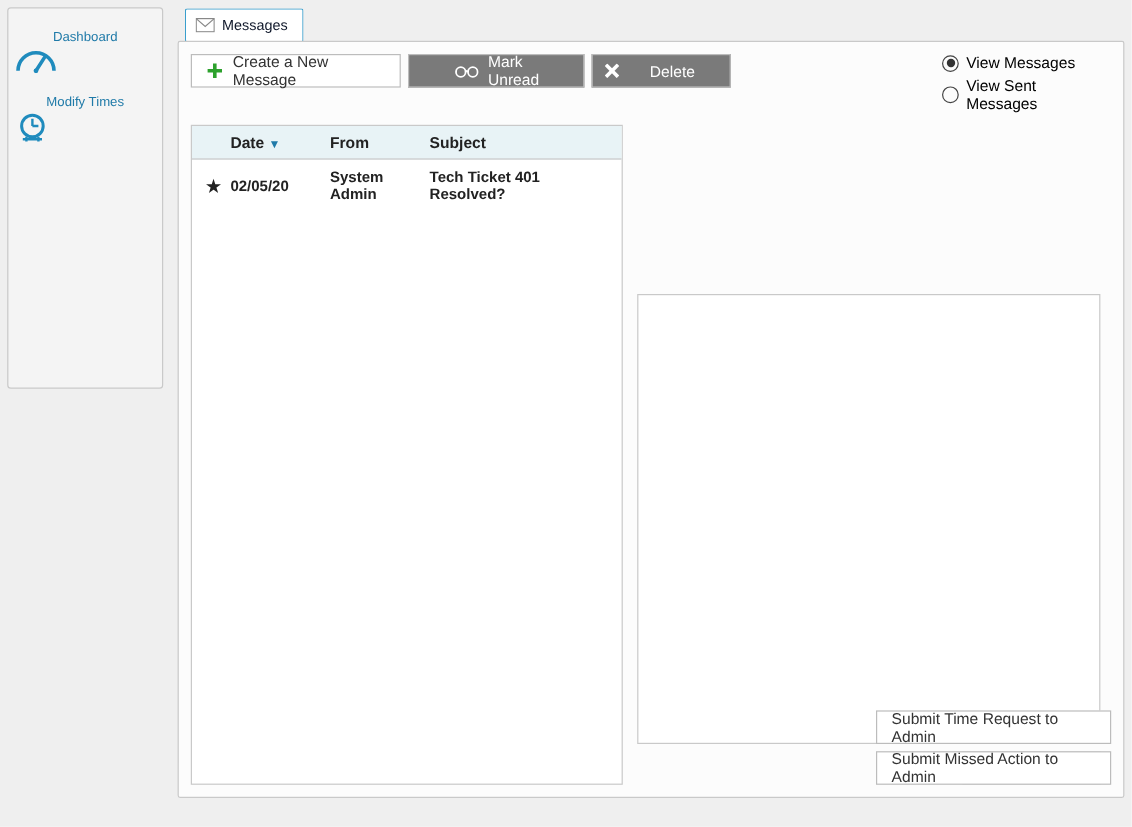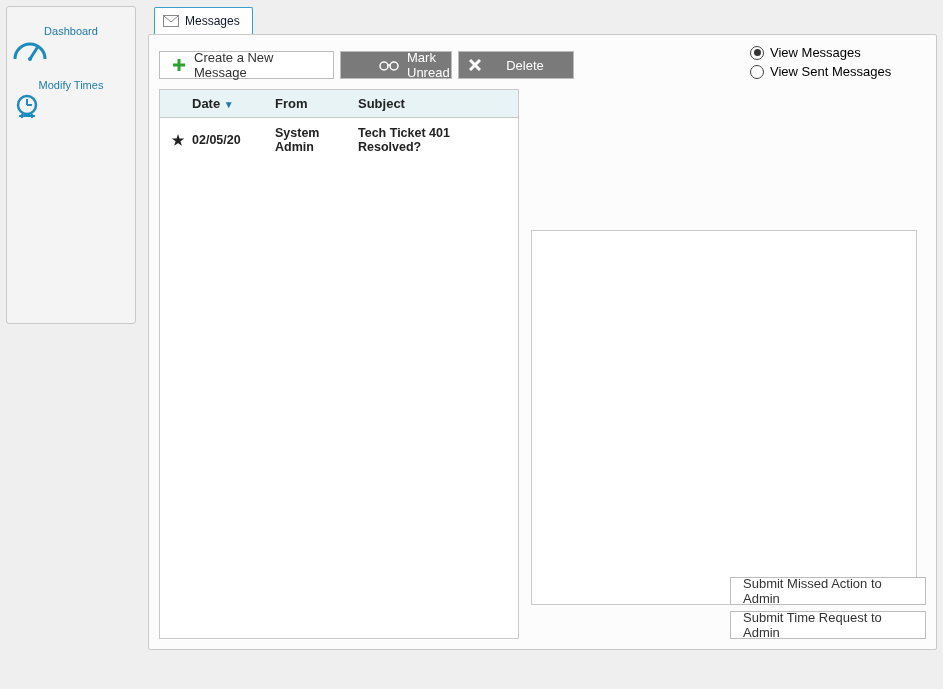--- a/index.html
+++ b/index.html
@@ -70,41 +70,41 @@
     border: 1px solid #c9c9c9;
     background: #fcfcfc;
     border-radius: 2px;
     padding: 10px;
     min-height: 610px;
     position: relative;
   }
   .toolbar {
     display: flex;
     gap: 6px;
-    align-items: flex-end;
+    align-items: flex-start;
   }
   .btn {
     border: 1px solid #bcbcbc;
     background: #7a7a7a;
     color: #fff;
     padding: 6px 12px;
     font-size: 13px;
     cursor: pointer;
     display: inline-flex;
     align-items: center;
     gap: 8px;
     height: 28px;
   }
   .btn.light {
     background: #fff;
     color: #333;
   }
   .btn .icon { display:inline-flex; }
   .btn.create { width: 175px; justify-content:flex-start; }
-  .btn.mark { width: 112px; justify-content:flex-start;padding-left:38px; }
+  .btn.mark { width: 148px; justify-content:flex-start;padding-left:38px; }
   .btn.delete { width: 116px; justify-content:flex-start; padding-left:10px; }
   .btn.delete .lbl { flex:1; text-align:center; }
   .radio-group {
     margin-left: 170px;
     display: flex;
     flex-direction: column;
     gap: 4px;
     font-size: 13px;
     color: #000000;
   }
@@ -292,23 +292,23 @@
             <div class="btn reply">
               <span>Reply</span>
             </div>
           </div>
         </div>
 
       </div>
 
       <div class="bottom-buttons">
         <div class="btn outline">
+          <span>Submit Time Request to Admin</span>
+        </div>
+        <div class="btn outline">
           <span>Submit Missed Action to Admin</span>
-        </div>
-        <div class="btn outline">
-          <span>Submit Time Request to Admin</span>
         </div>
       </div>
 
     </div>
 
   </div>
 </div>
 
 </body></html>

